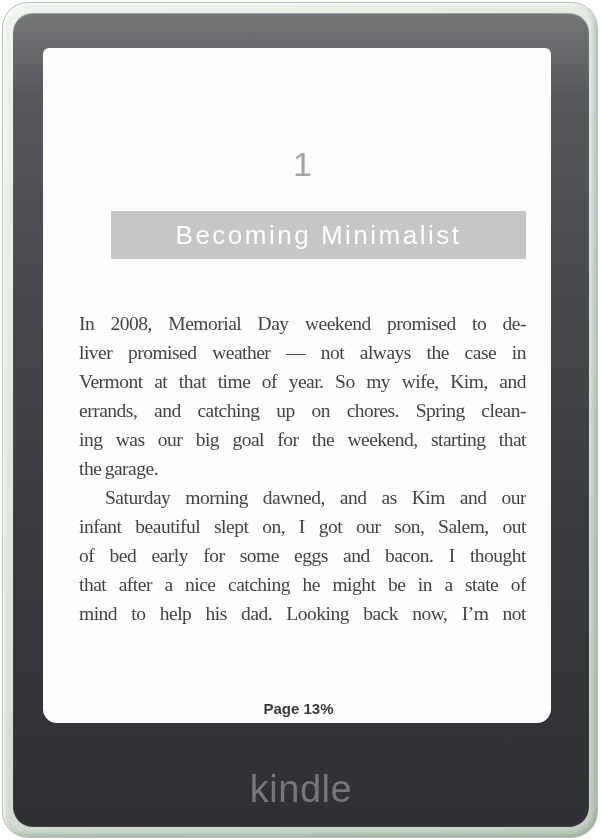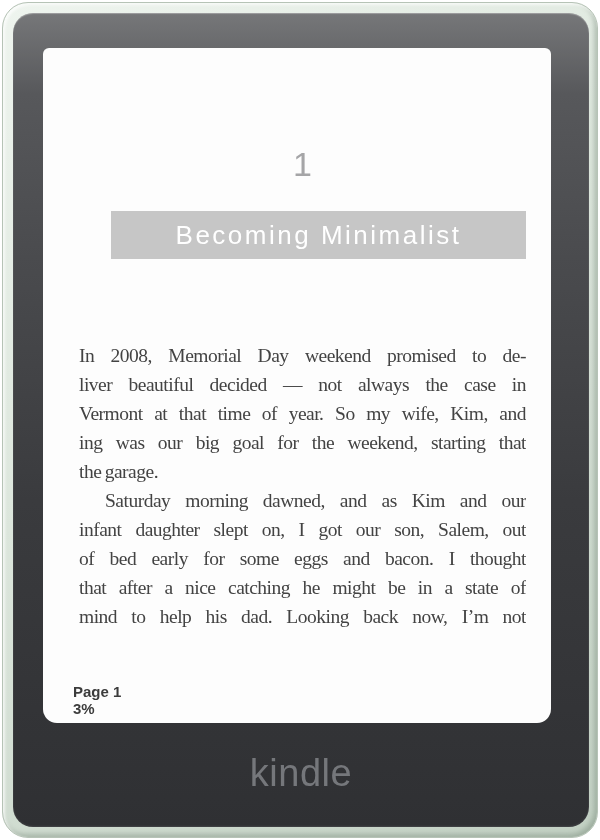--- a/index.html
+++ b/index.html
@@ -61,21 +61,21 @@
     margin-left: 32px;
   }
   .chapter-title {
     line-height: 48px;
     font-size: 26px;
     letter-spacing: 2.5px;
     color: var(--title-text, #ffffff);
     white-space: nowrap;
   }
   .page-text {
-    margin-top: 82px;
+    margin-top: 50px;
     font-family: "Liberation Serif", "DejaVu Serif", serif;
     font-size: 19.5px;
     letter-spacing: -0.5px;
     word-spacing: -1px;
     color: var(--body-text, #434343);
   }
   .line {
     height: 29px;
     line-height: 29px;
     text-align: justify;
@@ -87,28 +87,27 @@
   .line.indent { text-indent: 26px; }
 
   .page-footer {
     position: absolute;
     left: -6px; right: 2px; bottom: 6px;
     display: flex;
     justify-content: center;
     font-size: 15px;
     font-weight: bold;
     color: var(--footer-text, #3c3c3c);
-    flex-direction: column;
   }
 
   
   .kindle-logo {
     position: absolute;
     left: 0; right: 0;
-    bottom: 32px;
+    bottom: 16px;
     text-align: center;
     font-size: 38px;
     letter-spacing: 0.5px;
     color: var(--logo, #75777b);
   }
 </style>
 </head>
 <body>
 
 <div class="stage">
@@ -119,26 +118,27 @@
         <div class="page-content">
 
           <div class="chapter-number">1</div>
 
           <div class="chapter-title-bar">
             <span class="chapter-title">Becoming Minimalist</span>
           </div>
 
           <div class="page-text">
               <div class="line">In 2008, Memorial Day weekend promised to de-</div>
-              <div class="line">liver beautiful decided — not always the case in</div>
+              <div class="line">liver promised weather — not always the case in</div>
               <div class="line">Vermont at that time of year. So my wife, Kim, and</div>
+              <div class="line">errands, and catching up on chores. Spring clean-</div>
               <div class="line">ing was our big goal for the weekend, starting that</div>
               <div class="line last-left">the garage.</div>
               <div class="line indent">Saturday morning dawned, and as Kim and our</div>
-              <div class="line">infant daughter slept on, I got our son, Salem, out</div>
+              <div class="line">infant beautiful slept on, I got our son, Salem, out</div>
               <div class="line">of bed early for some eggs and bacon. I thought</div>
               <div class="line">that after a nice catching he might be in a state of</div>
               <div class="line">mind to help his dad. Looking back now, I’m not</div>
             </div>
 
           <div class="page-footer">
             <span>Page 1</span>
             <span>3%</span>
           </div>
 

